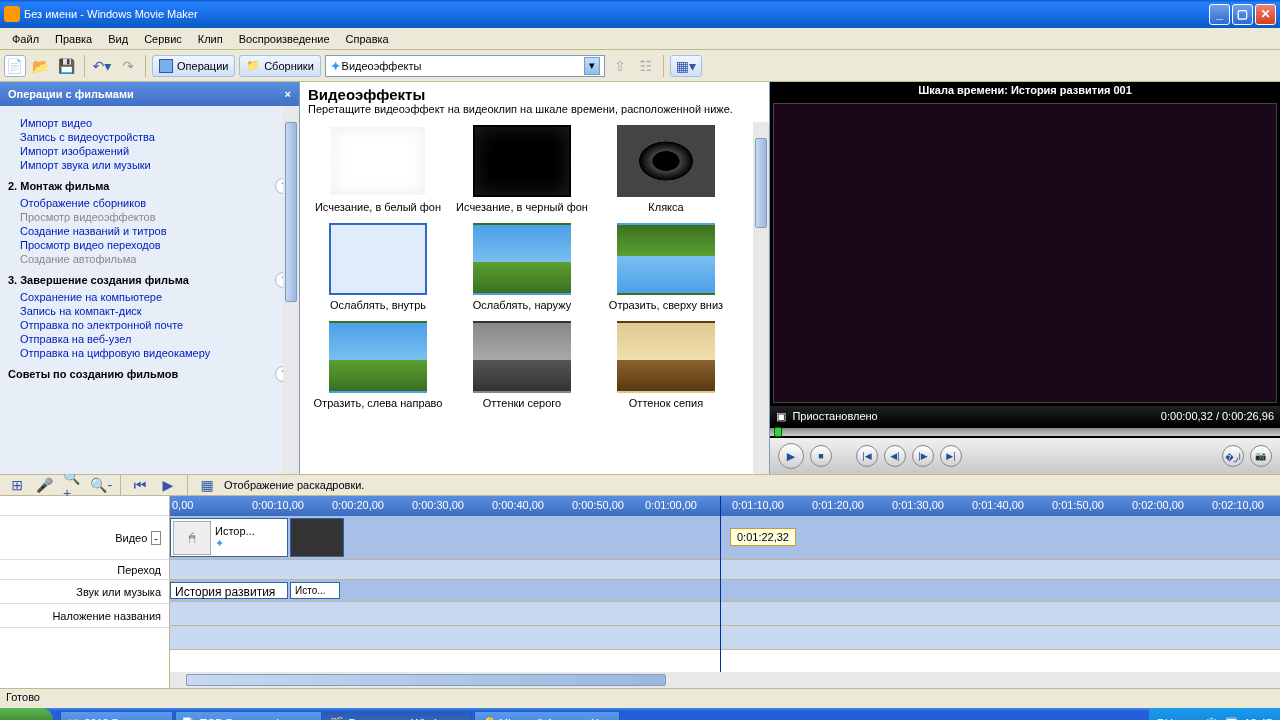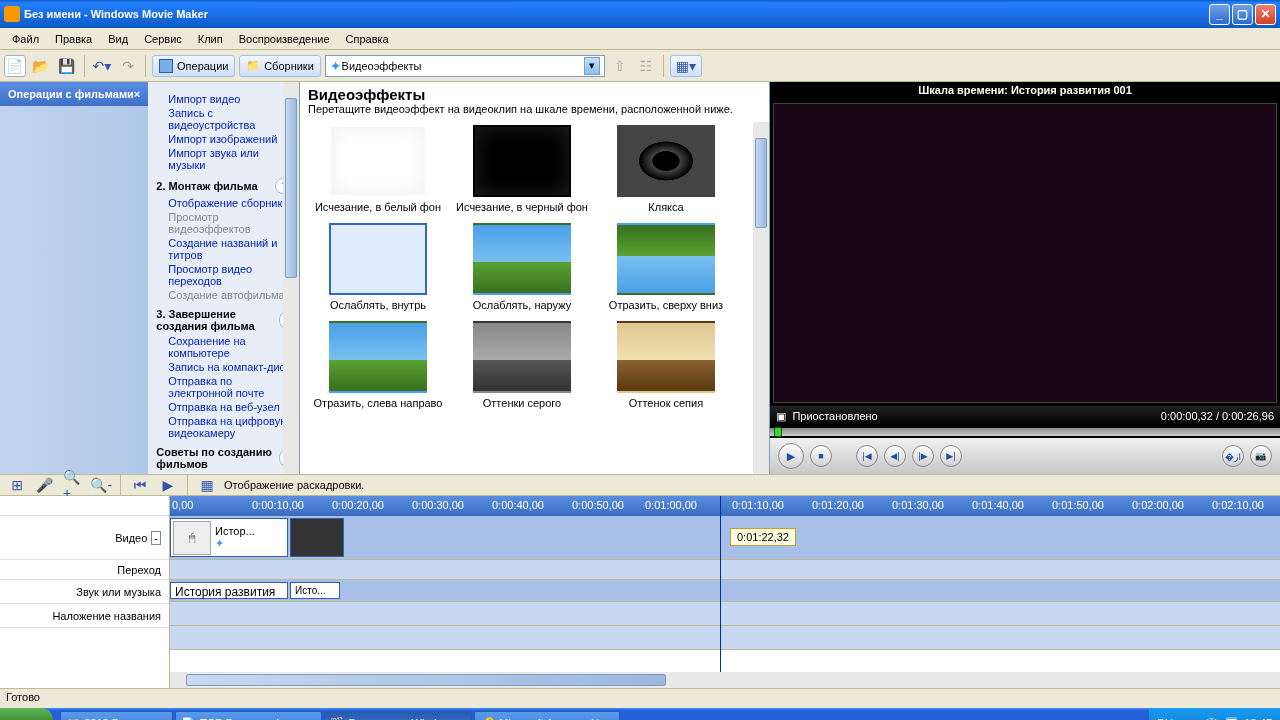--- a/index.html
+++ b/index.html
@@ -1,35 +1,35 @@
 <!DOCTYPE html>
 <html><head>
 <meta charset="utf-8">
 <style>
 *{box-sizing:border-box;margin:0;padding:0;font-family:Tahoma,Arial,sans-serif;font-size:11px}
 body{width:1280px;height:720px;overflow:hidden;background:#ece9d8}
 .titlebar{height:28px;background:linear-gradient(to bottom,#0a5bc4,#2680ff 10%,#1a6ee6 50%,#0a5bc4);display:flex;align-items:center;color:#fff;padding:0 4px;font-size:12px}
 .titlebar .icon{width:16px;height:16px;background:#f90;border-radius:3px;margin-right:4px}
-.titlebar .title{flex:1;font-weight:bold}
+.titlebar .title{flex:1;font-weight:normal}
 .winbtns{display:flex;gap:2px}
 .winbtn{width:21px;height:21px;border:1px solid #fff;border-radius:3px;display:flex;align-items:center;justify-content:center;font-weight:bold;color:#fff;font-size:12px}
 .winbtn.min,.winbtn.max{background:linear-gradient(#6fa1e6,#2a6bd4)}
 .winbtn.close{background:linear-gradient(#f08070,#d44020)}
 .menubar{height:22px;background:#ece9d8;display:flex;align-items:center;padding:0 6px;gap:4px;border-bottom:1px solid #c0b890}
 .menubar span{padding:2px 6px}
 .toolbar{height:32px;background:#ece9d8;border-bottom:1px solid #c0b890;display:flex;align-items:center;padding:0 4px;gap:4px}
 .tbtn{width:22px;height:22px;border:1px solid transparent;display:flex;align-items:center;justify-content:center;border-radius:3px}
 .tbtn.glyph{font-size:14px}
 .tsep{width:1px;height:22px;background:#c0b890;margin:0 2px}
 .tchip{height:22px;border:1px solid #a0c0e8;border-radius:3px;background:linear-gradient(#f0f6ff,#d0e0f8);display:flex;align-items:center;padding:0 6px;gap:4px}
 .tcombo{height:22px;width:280px;border:1px solid #7f9db9;background:#fff;display:flex;align-items:center;padding:0 4px}
 .tcombo .star{color:#39f;font-size:14px}
 .tcombo .arr{width:16px;height:18px;background:linear-gradient(#c0e0ff,#8ac0f0);border:1px solid #7f9db9;margin-left:auto;display:flex;align-items:center;justify-content:center}
 .main{display:flex;height:392px}
-.tasks{width:300px;background:linear-gradient(to right,#c0d4f0,#a0bce0);border-right:1px solid #7f9db9;display:flex;flex-direction:row;overflow:hidden;font-size:11px}
+.tasks{width:300px;background:linear-gradient(to right,#c0d4f0,#a0bce0);border-right:1px solid #7f9db9;display:flex;flex-direction:column;overflow:hidden;font-size:11px}
 .taskhdr{height:24px;background:linear-gradient(#5a8ee0,#4070c8);color:#fff;display:flex;align-items:center;padding:0 8px;font-weight:bold}
 .taskhdr .x{margin-left:auto}
 .tasks .body{flex:1;background:#e8eef8;padding:6px 4px;overflow:hidden;position:relative}
 .tasks .sect{margin:4px 0}
 .tasks .sect h3{font-size:12px;font-weight:bold;color:#000;display:flex;align-items:center;padding:2px 4px}
 .tasks .sect h3 .chev{margin-left:auto;width:16px;height:16px;border:1px solid #a0bce0;border-radius:50%;background:#fff;display:flex;align-items:center;justify-content:center;color:#4070c8;font-size:9px}
 .tasks a{display:block;color:#0020c0;text-decoration:none;padding:1px 0 1px 16px}
 .tasks a.dis{color:#888}
 .center{flex:1;background:#fff;border-right:1px solid #7f9db9;position:relative;overflow:hidden}
 .center h2{font-size:15px;font-weight:bold;padding:4px 8px 0}

